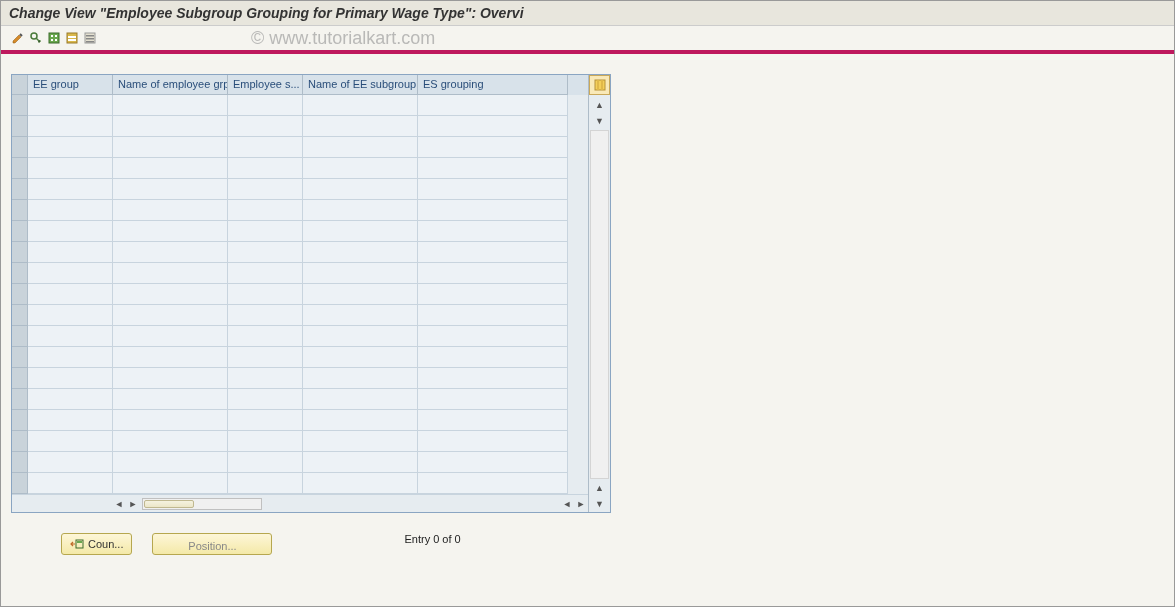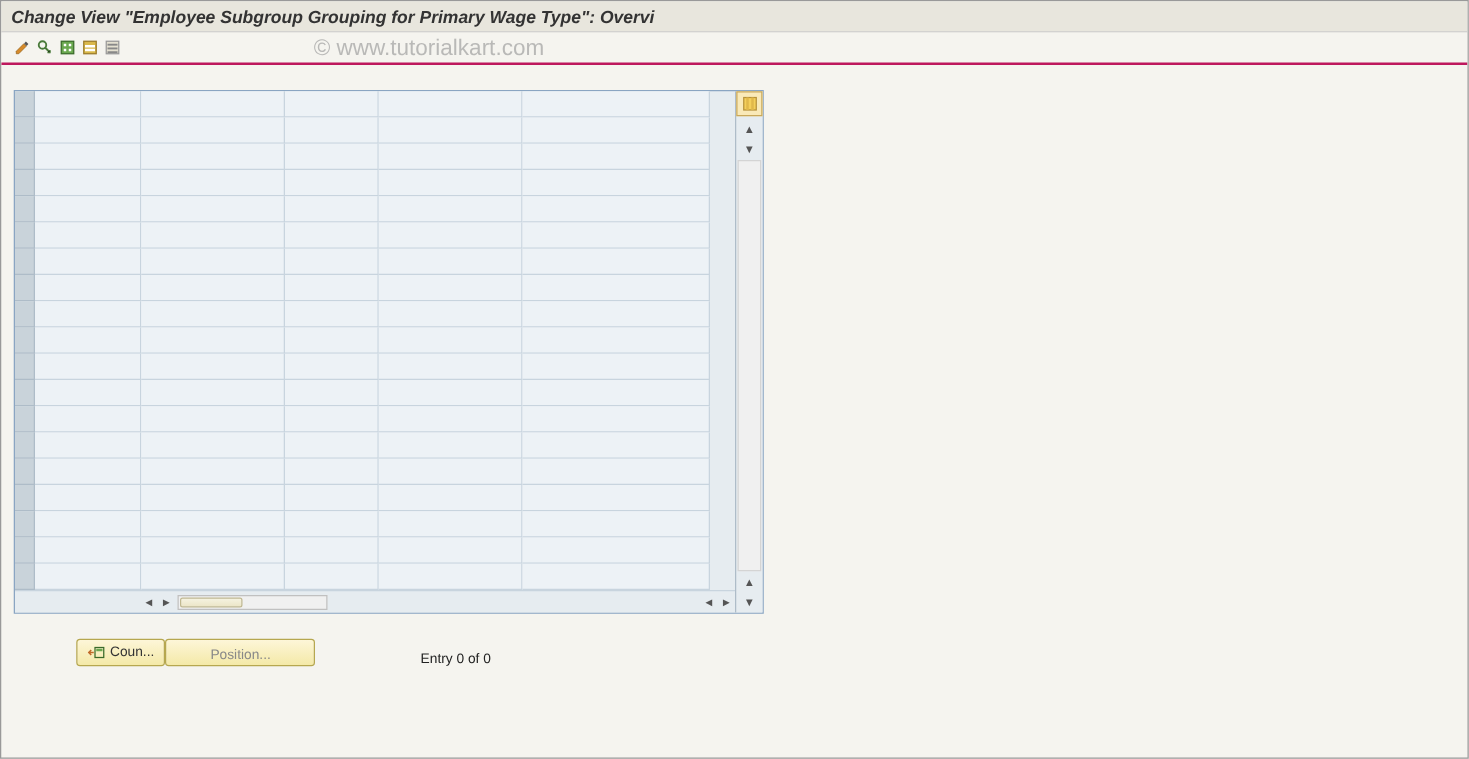--- a/index.html
+++ b/index.html
@@ -17,21 +17,21 @@
       padding: 4px 8px;
       font-weight: bold;
       font-style: italic;
       font-size: 14px;
       color: #333;
       border-bottom: 1px solid #ccc;
     }
     .toolbar {
       background: #f5f4ef;
       padding: 3px 8px;
-      border-bottom: 2px solid #be185d;
+      border-bottom: 4px solid #be185d;
       display: flex;
       align-items: center;
       gap: 0;
       position: relative;
     }
     .toolbar-btn {
       width: 18px;
       height: 18px;
       display: flex;
       align-items: center;
@@ -167,22 +167,22 @@
       top: 1px;
       width: 50px;
       height: 8px;
       background: linear-gradient(#f5f2e0,#ece6c8);
       border: 1px solid #c0b890;
       border-radius: 2px;
     }
     .h-gap { flex: 1; }
     .footer-row {
       display: flex;
-      align-items: flex-end;
-      gap: 0;
+      align-items: flex-start;
+      gap: 20px;
       padding: 20px 10px 10px 50px;
     }
     .btn3d {
       display: flex;
       align-items: center;
       gap: 4px;
       background: linear-gradient(#fdf6d8,#f4e9a8);
       border: 1px solid #b6a74f;
       border-radius: 3px;
       padding: 2px 8px;
@@ -193,21 +193,21 @@
     }
     .btn3d.disabled {
       color: #888;
       cursor: default;
       min-width:120px;
       justify-content:center;
       flex-direction:column;
     }
     .entry-text {
       color: #222;
-      margin-left: 84px;
+      margin-left: 112px;
     }
   </style>
 </head>
 <body>
 
 <div class="title-bar">Change View "Employee Subgroup Grouping for Primary Wage Type": Overvi</div>
 
 <div class="toolbar">
   <div class="toolbar-btn">
     <svg width="14" height="14">
@@ -246,20 +246,28 @@
         <rect x="3" y="10" width="8" height="1.5" fill="#888"></rect>
       </svg>
   </div>
   <div class="watermark">© www.tutorialkart.com</div>
 </div>
 
 <div class="content-area">
   <div class="table-frame">
     <div class="table-inner">
       <div class="table-main">
+        <div class="table-header-row">
+          <div class="sel-col"></div>
+          <div class="col-header col-ee-group">EE group</div>
+          <div class="col-header col-name-grp">Name of employee grp</div>
+          <div class="col-header col-emp-s">Employee s...</div>
+          <div class="col-header col-name-sub">Name of EE subgroup</div>
+          <div class="col-header col-es-grp">ES grouping</div>
+        </div>
         <div id="table-body">
             <div class="table-row">
               <div class="row-sel"></div>
               <div class="cell col-ee-group"></div>
               <div class="cell col-name-grp"></div>
               <div class="cell col-emp-s"></div>
               <div class="cell col-name-sub"></div>
               <div class="cell col-es-grp"></div>
             </div>
             <div class="table-row">

